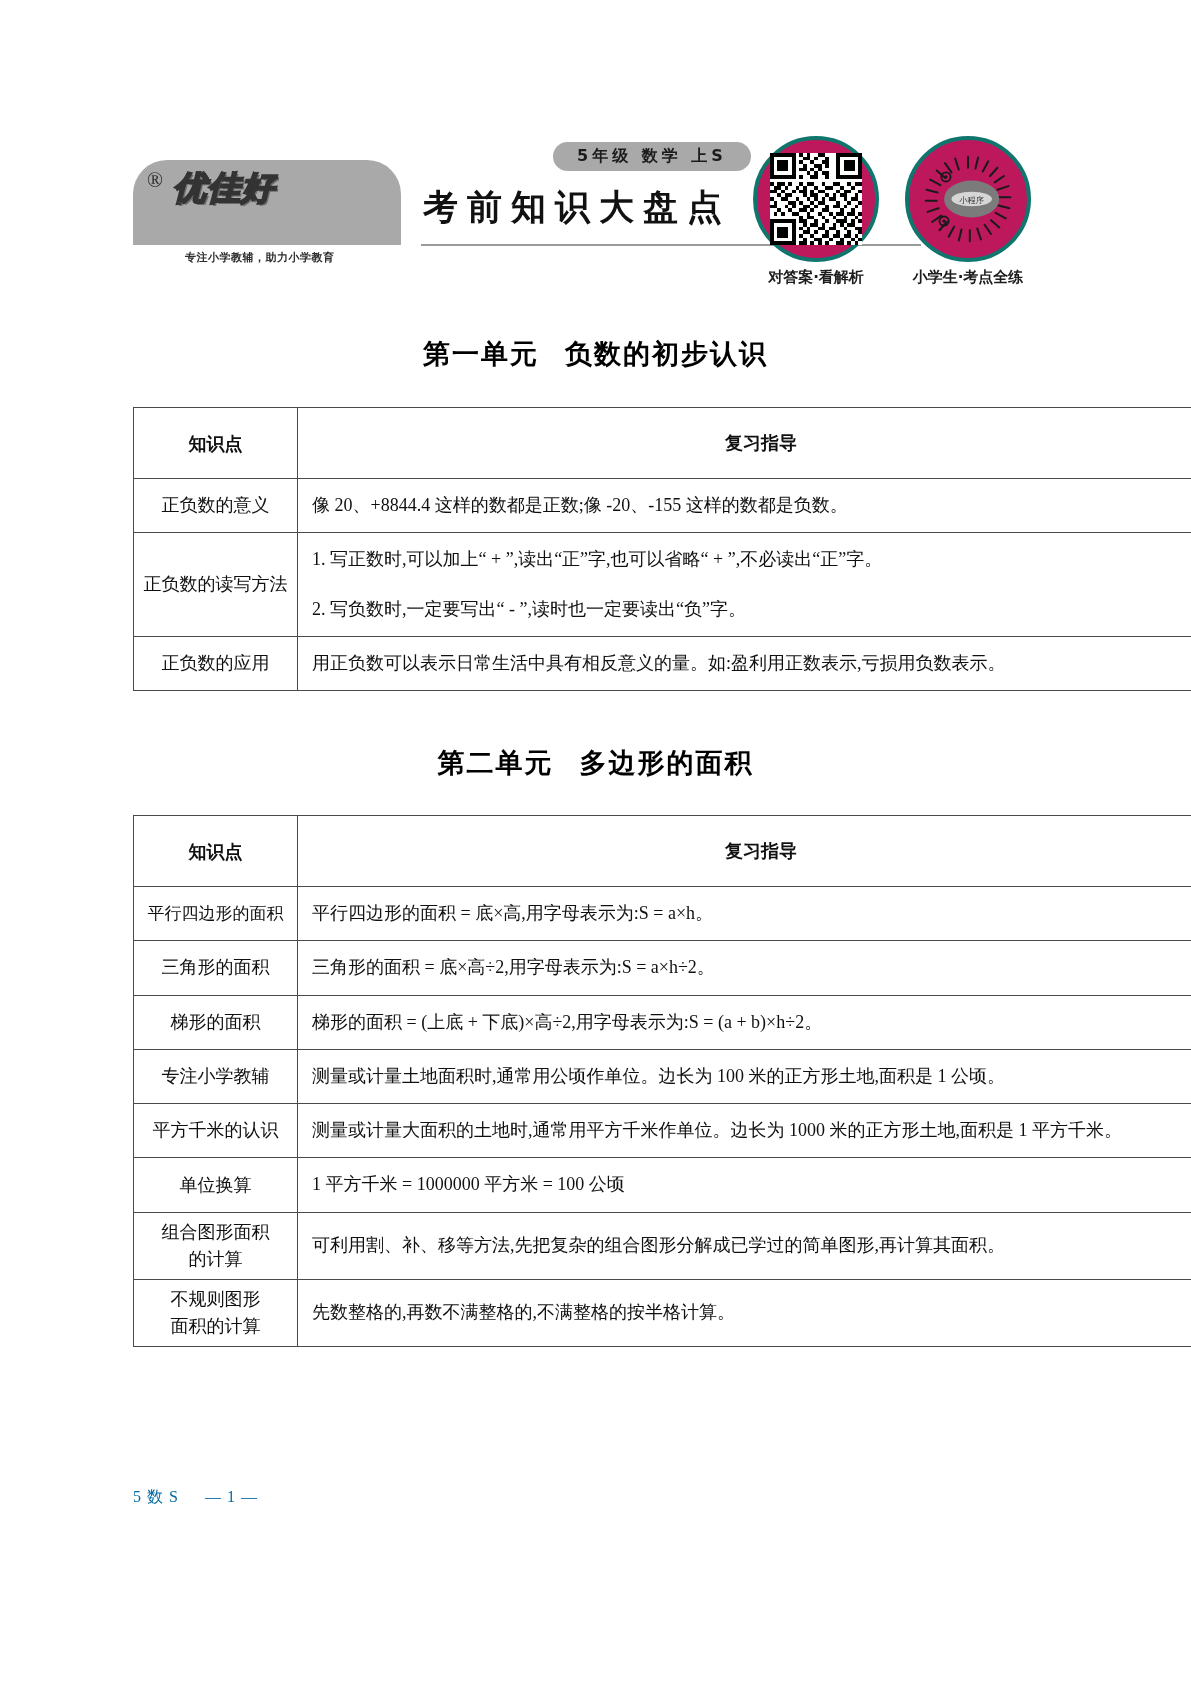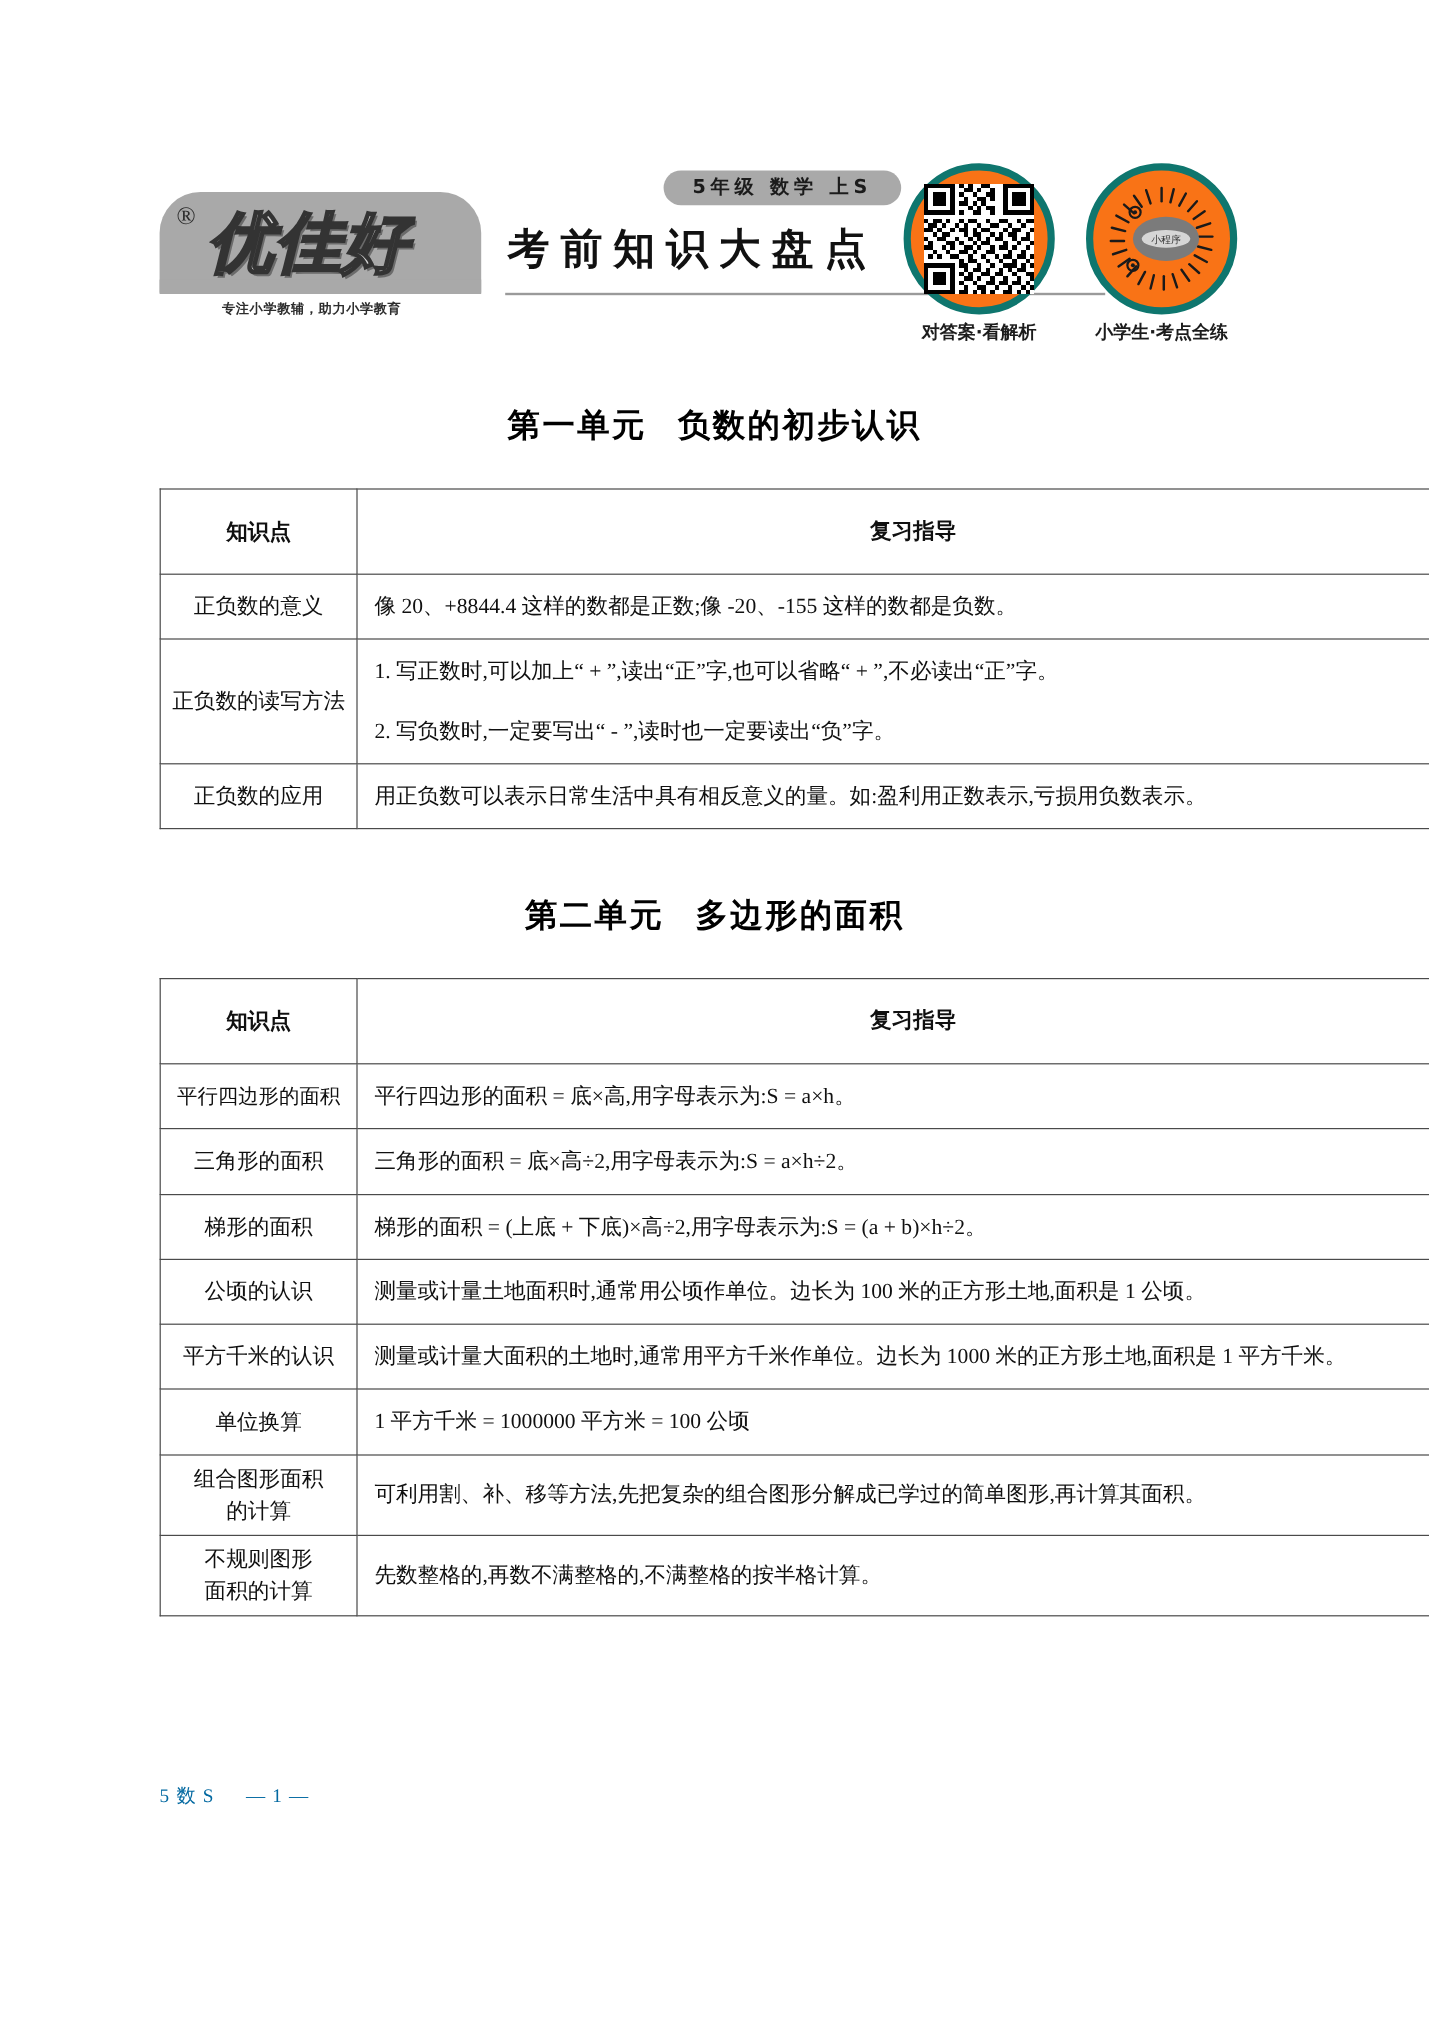--- a/index.html
+++ b/index.html
@@ -61,21 +61,21 @@
     left: 14px;
     top: 8px;
     font-size: 21px;
     color: #2b2b2b;
     font-family: "Liberation Serif", serif;
   }
   .logo-word {
     position: absolute;
     left: 40px;
     top: 6px;
-    font-size: 55px;
+    font-size: 33px;
     font-weight: bold;
     font-style: italic;
     letter-spacing: 1px;
     color: #d8d8d8;
     -webkit-text-stroke: 2px #333333;
     text-shadow: 2px 2px 0 #6b6b6b;
     font-family: "DejaVu Sans", sans-serif;
     white-space: nowrap;
     text-align: center;
   }
@@ -123,23 +123,23 @@
     width: 500px;
     height: 2px;
     background: #9a9a9a;
   }
 
   .qr-wrap {
     position: absolute;
     top: 2px;
     width: 126px;
     height: 126px;
-    border: 6px solid #0f766e;
+    border: 4px solid #0f766e;
     border-radius: 50%;
-    background: #f97316;
+    background: #be185d;
     box-sizing: border-box;
   }
   .qr-wrap.first { left: 620px; }
   .qr-wrap.second { left: 772px; }
   .qr-code {
     position: absolute;
     left: 50%;
     top: 50%;
     transform: translate(-50%, -50%);
     width: 92px;
@@ -513,21 +513,21 @@
           <span class="line">三角形的面积 = 底×高÷2,用字母表示为:S = a×h÷2。</span>
         </td>
       </tr>
       <tr>
         <td class="c-key">梯形的面积</td>
         <td class="c-val">
           <span class="line">梯形的面积 = (上底 + 下底)×高÷2,用字母表示为:S = (a + b)×h÷2。</span>
         </td>
       </tr>
       <tr>
-        <td class="c-key">公顷的认识</td>
+        <td class="c-key">专注小学教辅</td>
         <td class="c-val">
           <span class="line">测量或计量土地面积时,通常用公顷作单位。边长为 100 米的正方形土地,面积是 1 公顷。</span>
         </td>
       </tr>
       <tr>
         <td class="c-key">平方千米的认识</td>
         <td class="c-val" style="padding-right:26px">
           <span class="line">测量或计量大面积的土地时,通常用平方千米作单位。边长为 1000 米的正方形土地,面积是 1 平方千米。</span>
         </td>
       </tr>

